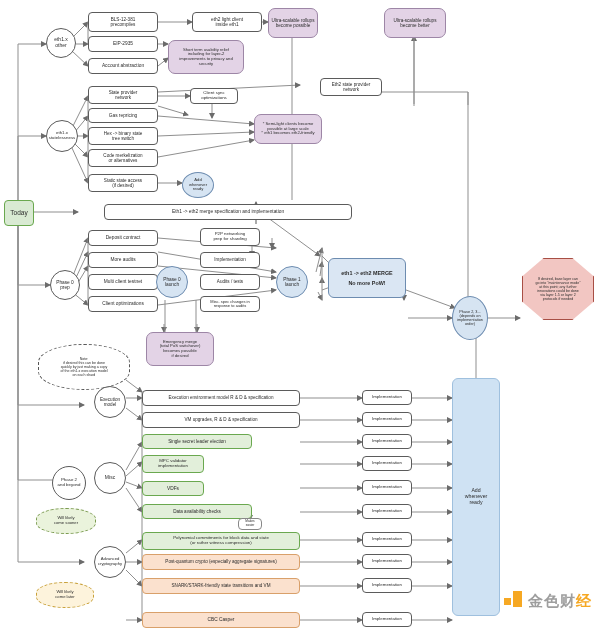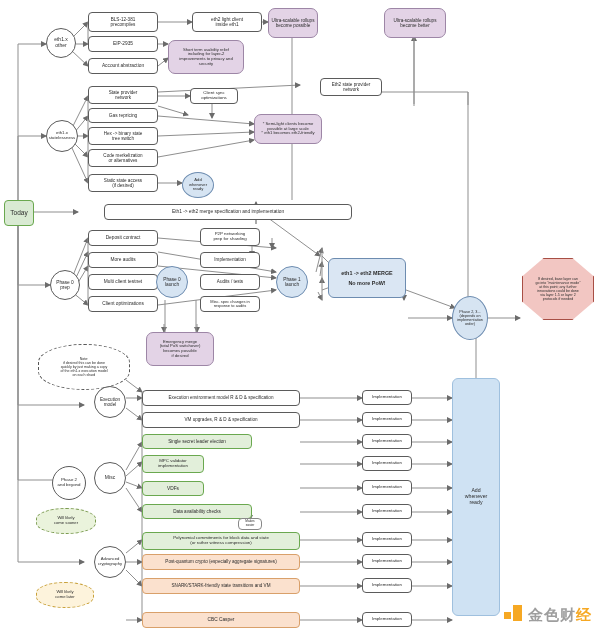--- a/index.html
+++ b/index.html
@@ -35,21 +35,21 @@
   .cloud{
     background:#eaf3dc;border:1px dashed #7a9a4f;border-radius:50%/42%;
   }
   .cloud-note{
     background:#ffffff;border:1px dashed #555;border-radius:50%/40%;
   }
 
   .bold{font-weight:bold;}
 
   
-  #watermark{position:absolute;right:8px;bottom:6px;display:flex;align-items:center;gap:4px;}
+  #watermark{position:absolute;right:8px;bottom:20px;display:flex;align-items:center;gap:4px;}
   #wm-mark{width:20px;height:20px;position:relative;}
   #wm-mark .sq{position:absolute;background:#f6a823;}
   #wm-mark .s1{left:0;top:7px;width:7px;height:7px;}
   #wm-mark .s2{left:9px;top:0;width:9px;height:16px;}
   #wm-text{font-size:15px;font-weight:bold;color:#9e9e9e;letter-spacing:1px;}
   #wm-text .accent{color:#f6a823;}
 </style>
 </head>
 <body>
 

